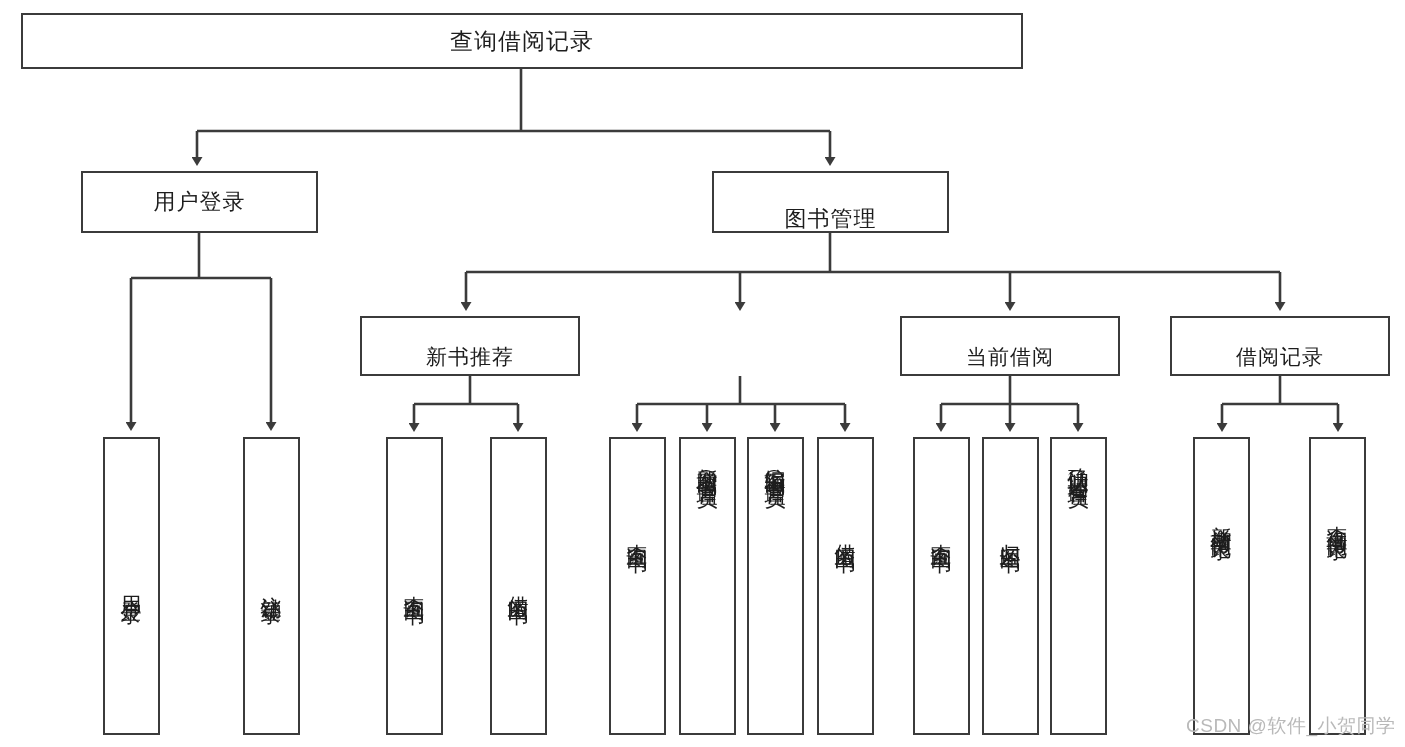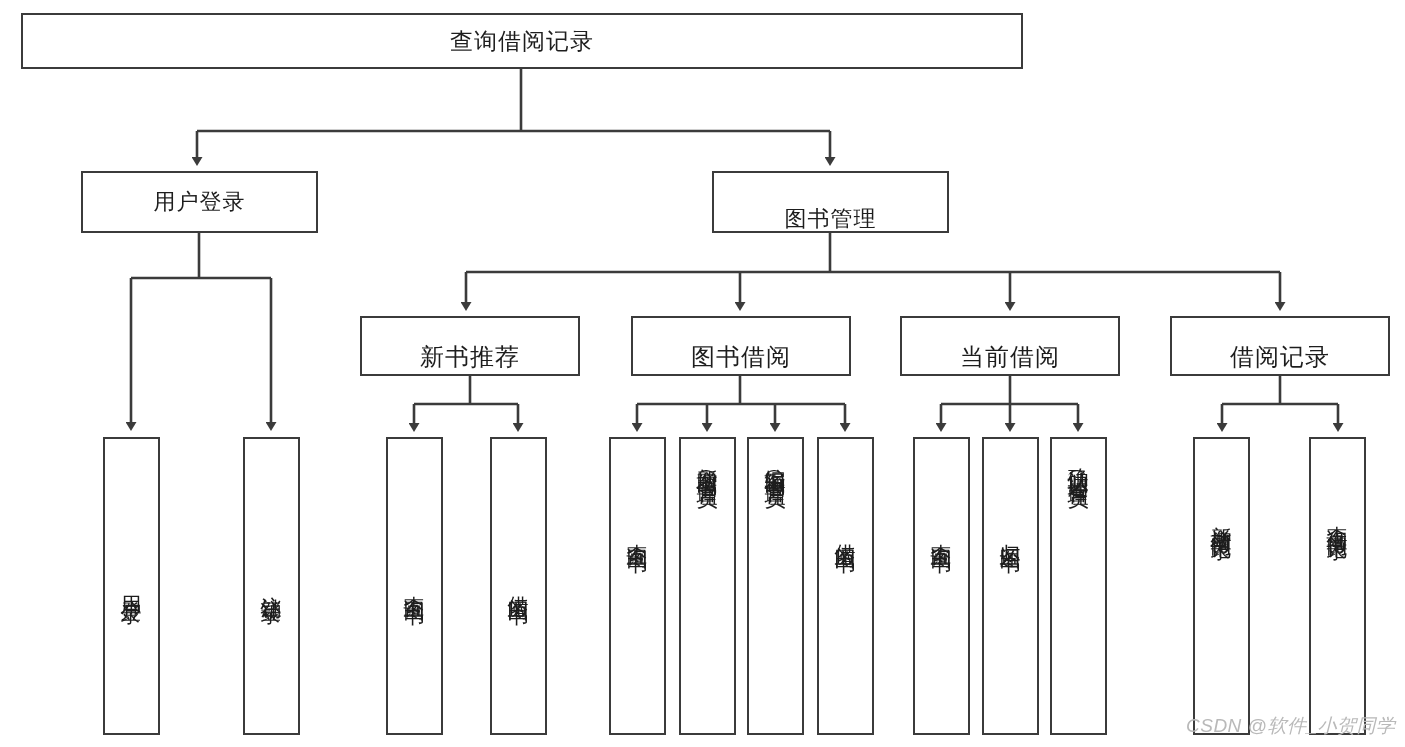--- a/index.html
+++ b/index.html
@@ -37,21 +37,21 @@
     color: #1d1d1d;
   }
   .node .label {
     font-size: 22px;
     letter-spacing: 1px;
     line-height: 1.15;
     white-space: nowrap;
   }
   .node.root .label { font-size: 23px; }
   .node.level2 .label { font-size: 22px; }
-  .node.level3 .label { font-size: 24px; margin-top: 22px; }
+  .node.level3 .label { font-size: 21px; margin-top: 22px; }
   
   .node.leaf {
     align-items: flex-start;
     justify-content: center;
     padding-top: 10px;
   }
   .node.leaf .label {
     writing-mode: vertical-rl;
     text-orientation: upright;
     font-size: 21px;
@@ -73,21 +73,20 @@
   }
   .watermark {
     position: absolute;
     left: 1186px;
     top: 713px;
     font-size: 19px;
     color: #b9b9b9;
     white-space: nowrap;
     letter-spacing: 0.5px;
     font-family: "Liberation Sans", "DejaVu Sans", sans-serif;
-    font-style: italic;
   }
 </style>
 </head>
 <body>
 
 <div id="canvas">
 
   <svg class="edges" viewBox="0 0 1405 747" xmlns="http://www.w3.org/2000/svg">
     <defs>
       <marker id="arrow" markerWidth="9" markerHeight="11" refX="1" refY="5.5" orient="auto" markerUnits="userSpaceOnUse">
@@ -147,23 +146,20 @@
   <div class="node level2" style="left:81px; top:171px; width:237px; height:62px;">
     <span class="label">用户登录</span>
   </div>
   <div class="node level2" style="left:712px; top:171px; width:237px; height:62px;align-items:flex-end;">
     <span class="label">图书管理</span>
   </div>
 
   <div class="node level3" style="left:360px; top:316px; width:220px; height:60px;">
     <span class="label">新书推荐</span>
   </div>
-  <div class="node level3" style="left:631px; top:316px; width:220px; height:60px;">
-    <span class="label">图书借阅</span>
-  </div>
   <div class="node level3" style="left:900px; top:316px; width:220px; height:60px;">
     <span class="label">当前借阅</span>
   </div>
   <div class="node level3" style="left:1170px; top:316px; width:220px; height:60px;">
     <span class="label">借阅记录</span>
   </div>
 
   <div class="node leaf low" style="left:103px; top:437px; width:57px; height:298px;">
     <span class="label">用户登录</span>
   </div>

